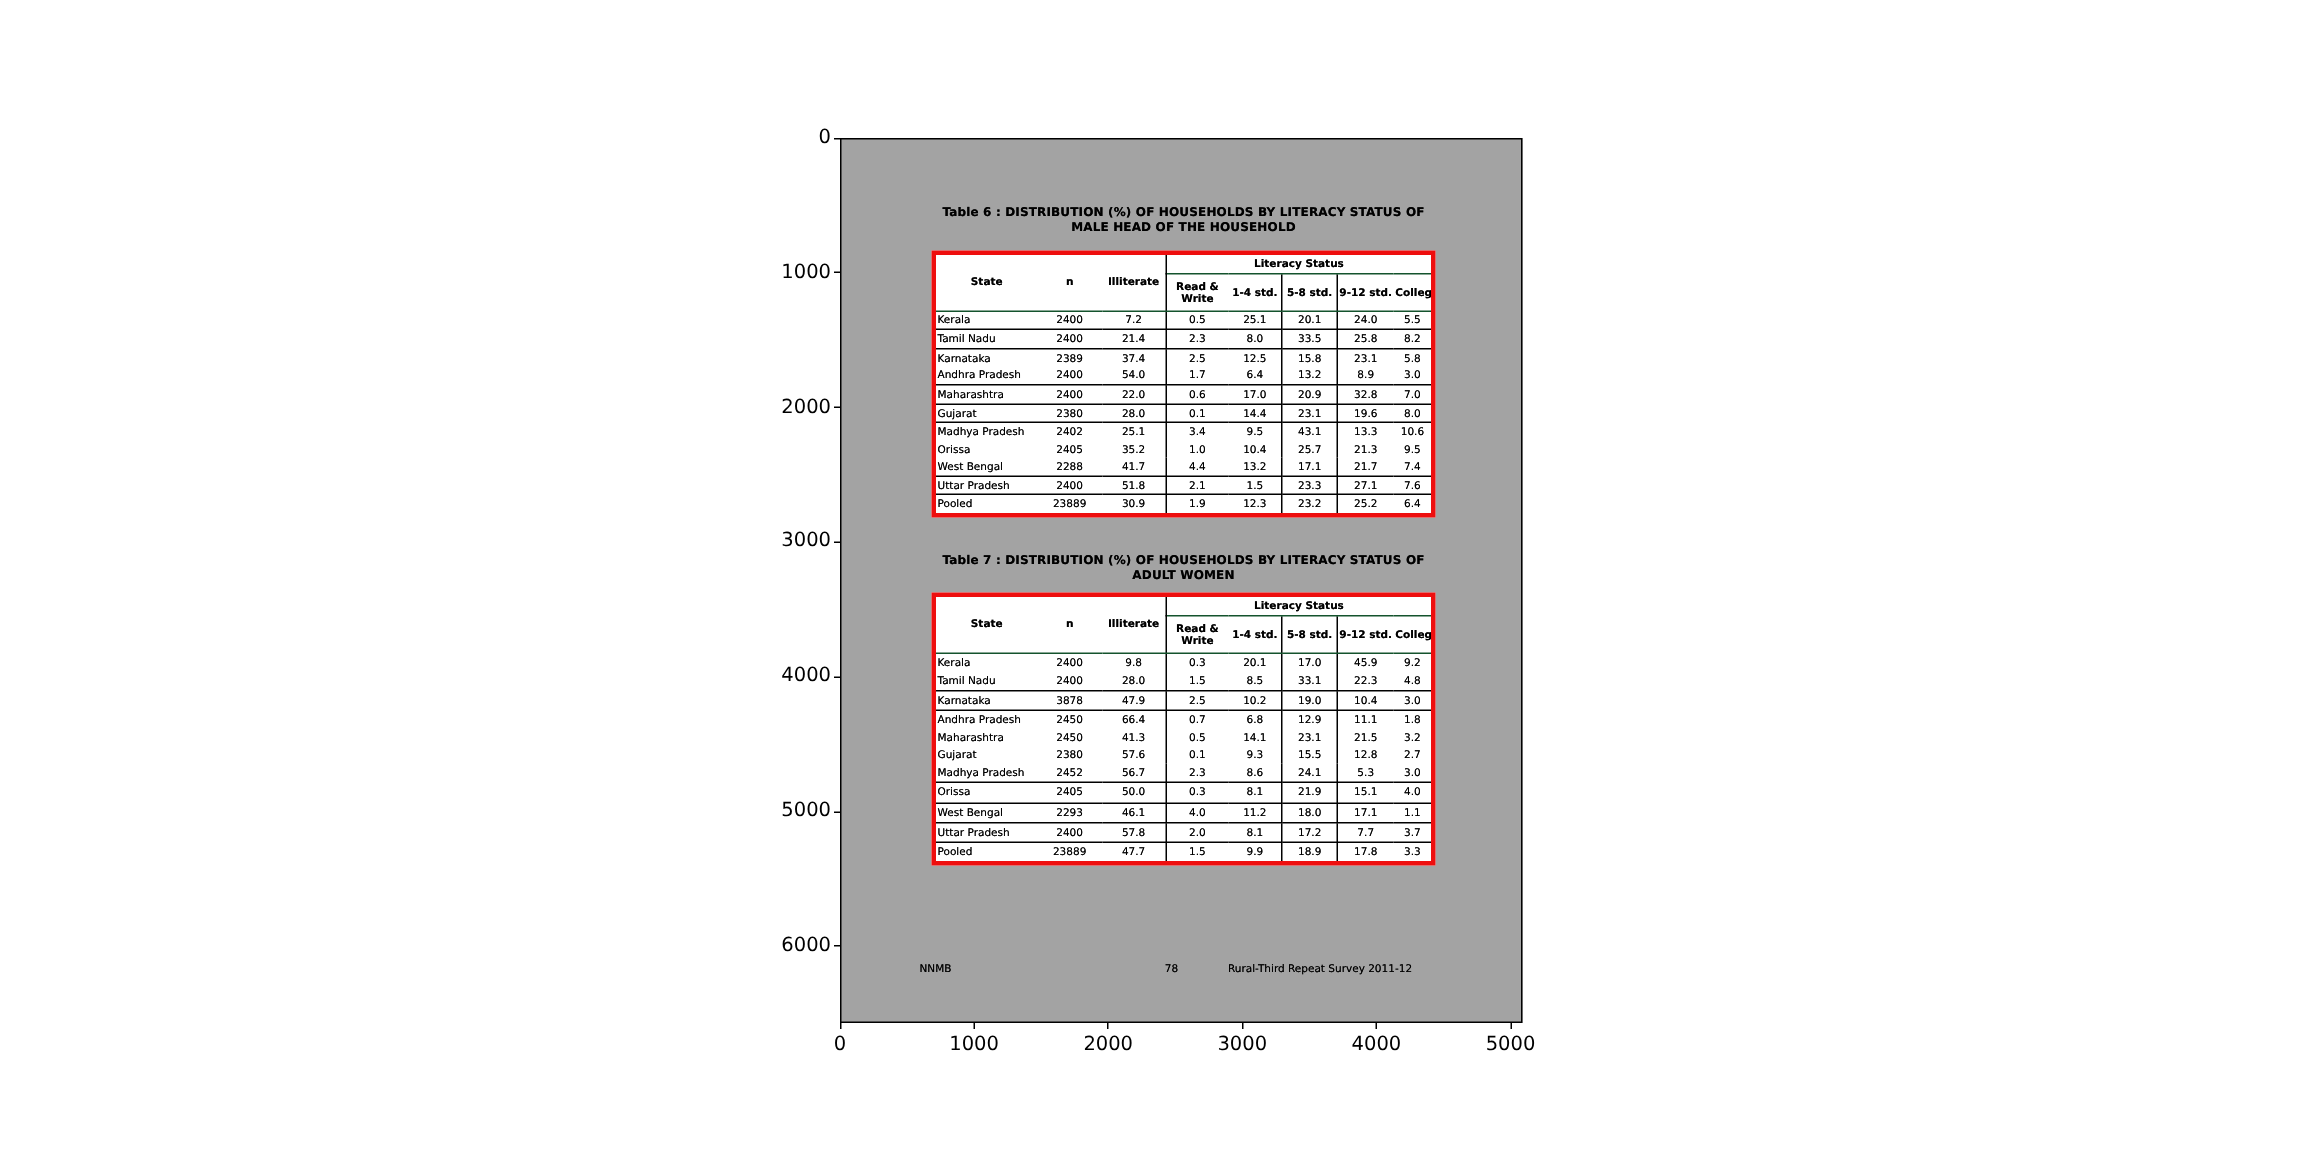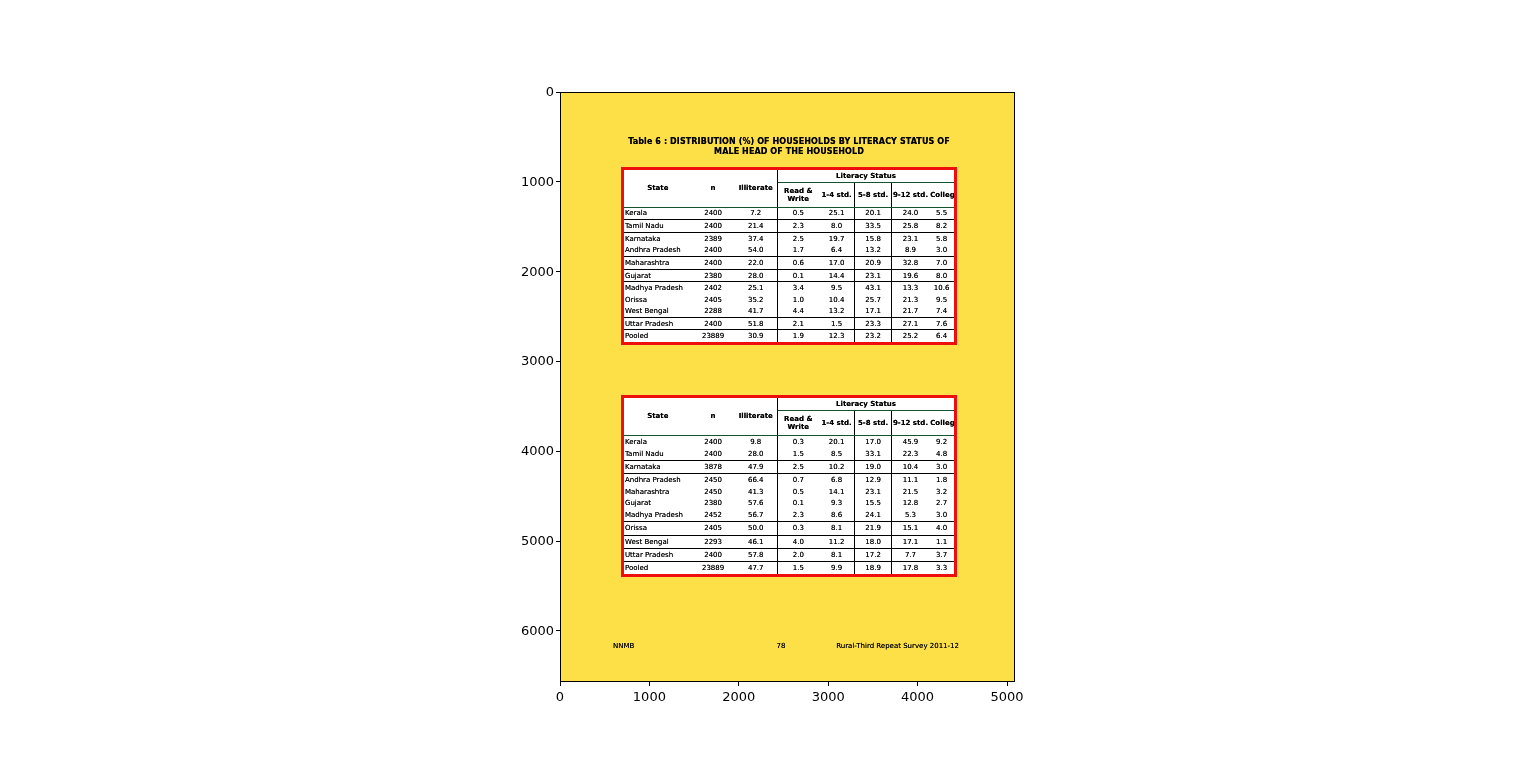--- a/index.html
+++ b/index.html
@@ -3,21 +3,21 @@
 <meta charset="utf-8">
 <style>
   html,body{margin:0;padding:0;background:#ffffff;}
   .stage{
     position:relative;width:1536px;height:767px;background:#ffffff;overflow:hidden;
     font-family:"DejaVu Sans","Liberation Sans",sans-serif;color:#000;
   }
   
   .axes-frame{
     position:absolute;left:560px;top:92px;width:455px;height:590px;
-    border:1px solid #000;background:#fde047;box-sizing:border-box;
+    border:1px solid #000;background:#a3a3a3;box-sizing:border-box;
   }
   .ytick-label{position:absolute;width:44px;text-align:right;font-size:13px;line-height:16px;}
   .xtick-label{position:absolute;width:60px;text-align:center;font-size:13px;line-height:16px;}
   .ytick-mark{position:absolute;width:4px;height:1px;background:#000;}
   .xtick-mark{position:absolute;width:1px;height:4px;background:#000;}
   
   .page-inner{position:absolute;left:0;top:0;width:100%;height:100%;}
   .scan{text-shadow:0 0 0.4px rgba(0,0,0,0.75);}
   .tbl-title{
     position:absolute;left:60px;width:336px;text-align:center;
@@ -136,21 +136,21 @@
                 <td class="num b-right">8.0</td>
                 <td class="num b-right">33.5</td>
                 <td class="num">25.8</td>
                 <td class="num">8.2</td>
               </tr>
               <tr class="">
                 <td class="c-state">Karnataka</td>
                 <td class="num">2389</td>
                 <td class="num b-right">37.4</td>
                 <td class="num">2.5</td>
-                <td class="num b-right">19.7</td>
+                <td class="num b-right">12.5</td>
                 <td class="num b-right">15.8</td>
                 <td class="num">23.1</td>
                 <td class="num">5.8</td>
               </tr>
               <tr class="sep ">
                 <td class="c-state">Andhra Pradesh</td>
                 <td class="num">2400</td>
                 <td class="num b-right">54.0</td>
                 <td class="num">1.7</td>
                 <td class="num b-right">6.4</td>
@@ -225,20 +225,24 @@
                 <td class="num">1.9</td>
                 <td class="num b-right">12.3</td>
                 <td class="num b-right">23.2</td>
                 <td class="num">25.2</td>
                 <td class="num">6.4</td>
               </tr>
             </tbody>
           </table>
       </div>
 
+      <div class="tbl-title" style="top:276px">
+        <div>Table 7 : DISTRIBUTION (%) OF HOUSEHOLDS BY LITERACY STATUS OF</div>
+        <div>ADULT WOMEN</div>
+      </div>
       <div class="red-box" style="top:302px;height:182px">
         <table class="scan-table">
             <colgroup>
               <col class="col-state">
               <col class="col-n">
               <col class="col-il">
               <col class="col-rw">
               <col class="col-s14">
               <col class="col-s58">
               <col class="col-s912">
@@ -369,17 +373,17 @@
                 <td class="num b-right">18.9</td>
                 <td class="num">17.8</td>
                 <td class="num">3.3</td>
               </tr>
             </tbody>
           </table>
       </div>
 
       <div class="page-footer-item" style="left:52px;top:549px">NNMB</div>
       <div class="page-footer-item" style="left:200px;top:549px;width:40px;text-align:center">78</div>
-      <div class="page-footer-item" style="left:240px;top:549px;width:158px;text-align:right">Rural-Third Repeat Survey 2011-12</div>
+      <div class="page-footer-item" style="left:240px;top:549px;width:158px;text-align:center">Rural-Third Repeat Survey 2011-12</div>
 
     </div>
   </div>
 </div>
 
 </body></html>

